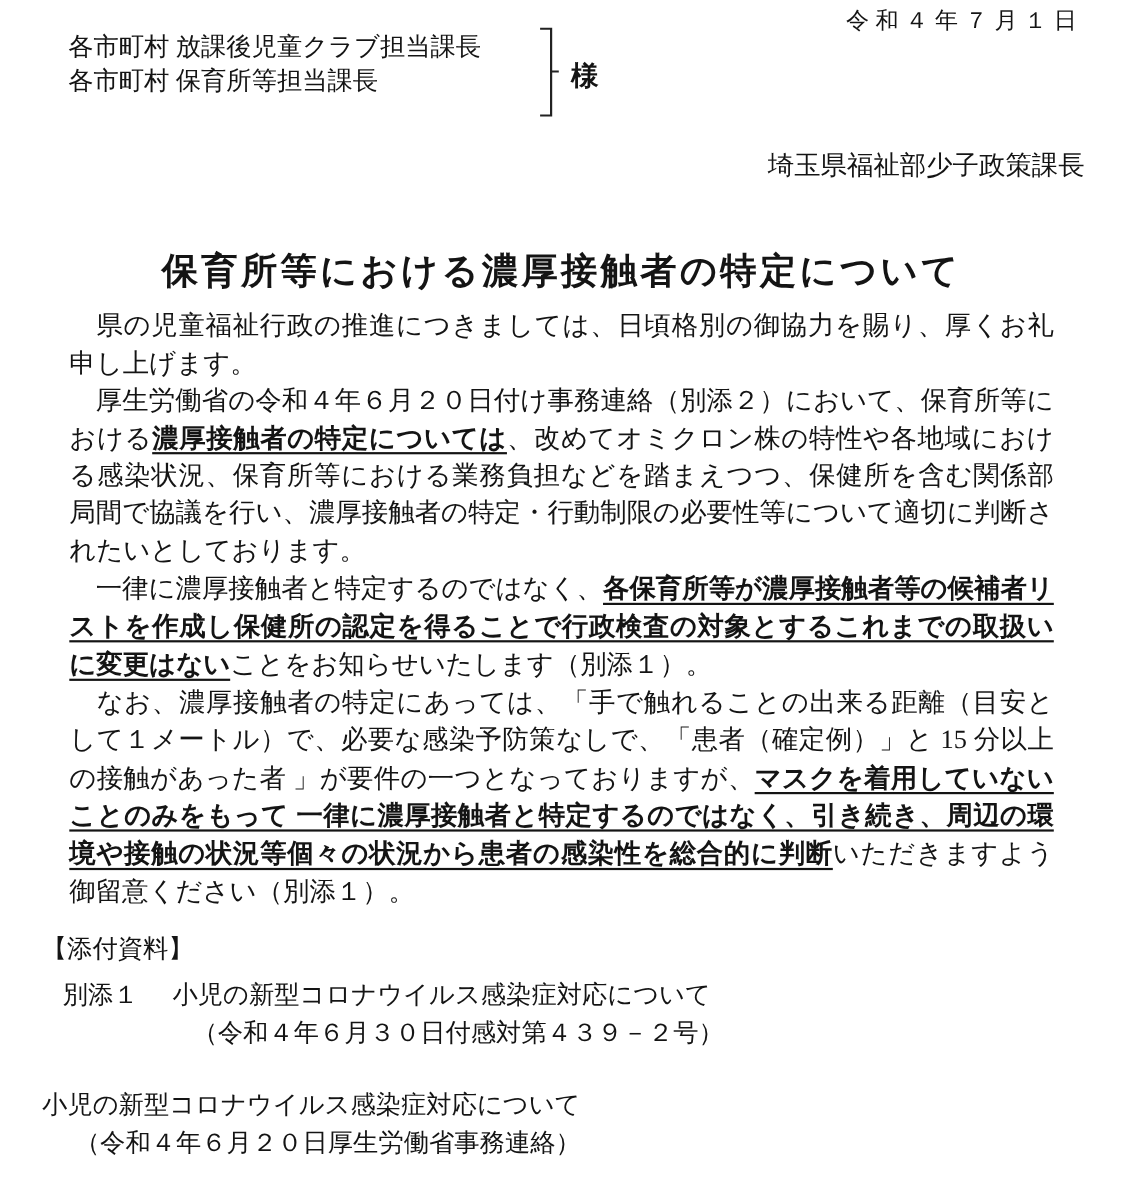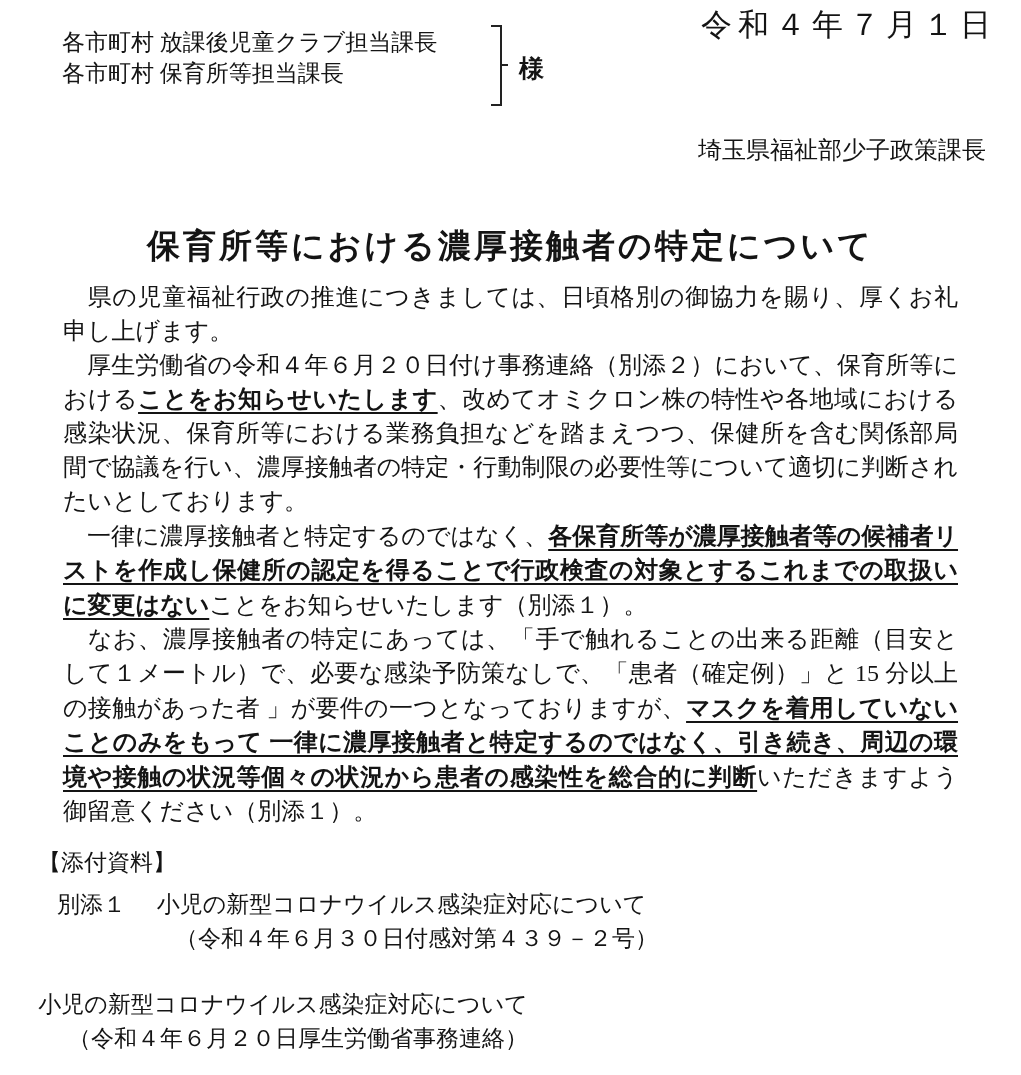--- a/index.html
+++ b/index.html
@@ -8,22 +8,22 @@
     width:1021px;
     height:1075px;
     background:#ffffff;
     color:#141414;
     font-family:"Liberation Serif", serif;
     overflow:hidden;
   }
   .date{
     position:absolute;
     top:4px;
-    right:24px;
-    font-size:31px;
+    right:36px;
+    font-size:21px;
     letter-spacing:6px;
     white-space:nowrap;
   }
   .recipients{
     position:absolute;
     top:27px;
     left:62px;
     font-size:23px;
     line-height:31px;
     white-space:nowrap;
@@ -112,21 +112,21 @@
   </div>
 
   <div class="honorific">様</div>
 
   <div class="sender">埼玉県福祉部少子政策課長</div>
 
   <h1 class="doc-title">保育所等における濃厚接触者の特定について</h1>
 
   <div class="body-text">
       <p class="para"><span class="seg">　県の児童福祉行政の推進につきましては、日頃格別の御協力を賜り、厚くお礼申し上げます。</span></p>
-      <p class="para"><span class="seg">　厚生労働省の令和４年６月２０日付け事務連絡（別添２）において、保育所等における</span><span class="seg emphasis">ことをお知らせいたします</span><span class="seg">、改めてオミクロン株の特性や各地域における感染状況、保育所等における業務負担などを踏まえつつ、保健所を含む関係部局間で協議を行い、濃厚接触者の特定・行動制限の必要性等について適切に判断されたいとしております。</span></p>
+      <p class="para"><span class="seg">　厚生労働省の令和４年６月２０日付け事務連絡（別添２）において、保育所等における</span><span class="seg emphasis">濃厚接触者の特定については</span><span class="seg">、改めてオミクロン株の特性や各地域における感染状況、保育所等における業務負担などを踏まえつつ、保健所を含む関係部局間で協議を行い、濃厚接触者の特定・行動制限の必要性等について適切に判断されたいとしております。</span></p>
       <p class="para"><span class="seg">　一律に濃厚接触者と特定するのではなく、</span><span class="seg emphasis">各保育所等が濃厚接触者等の候補者リストを作成し保健所の認定を得ることで行政検査の対象とするこれまでの取扱いに変更はない</span><span class="seg">ことをお知らせいたします（別添１）。</span></p>
       <p class="para"><span class="seg">　なお、濃厚接触者の特定にあっては、「手で触れることの出来る距離（目安として１メートル）で、必要な感染予防策なしで、「患者（確定例）」と 15 分以上の接触があった者 」が要件の一つとなっておりますが、</span><span class="seg emphasis">マスクを着用していないことのみをもって 一律に濃厚接触者と特定するのではなく、引き続き、周辺の環境や接触の状況等個々の状況から患者の感染性を総合的に判断</span><span class="seg">いただきますよう御留意ください（別添１）。</span></p>
     </div>
 
   <div class="attachments">
     <div class="attach-heading">【添付資料】</div>
     <div id="attachments-list">
         <div class="attach-item">
           <div class="attach-label">別添１</div>
           <div class="attach-lines">

